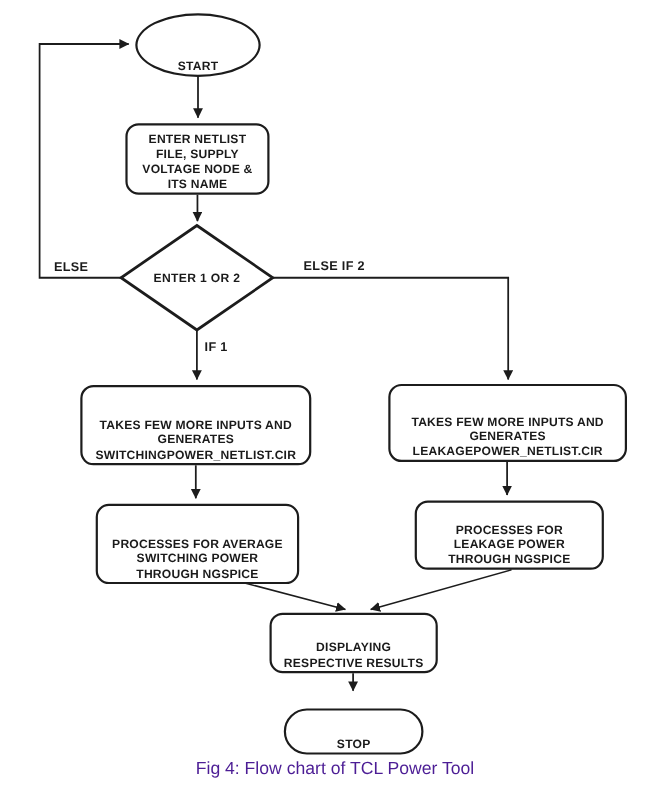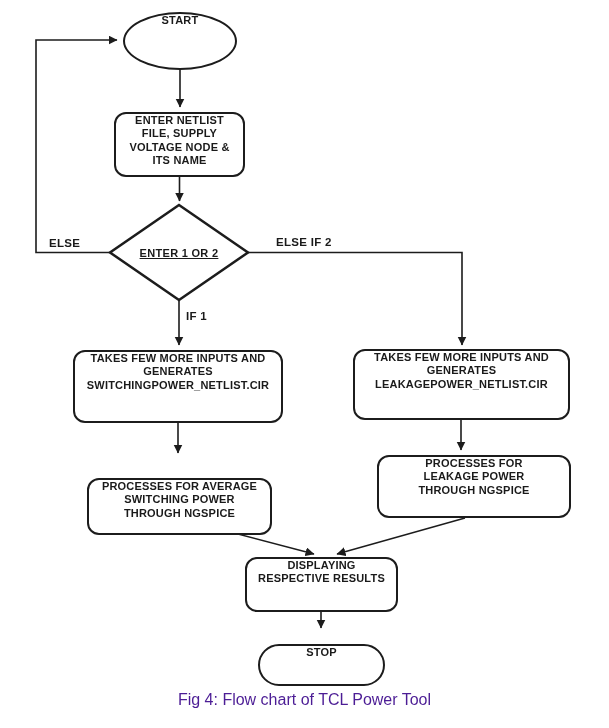--- a/index.html
+++ b/index.html
@@ -19,21 +19,21 @@
     position: absolute;
     left: 0;
     top: 0;
     width: 609px;
     height: 728px;
   }
   .node {
     position: absolute;
     box-sizing: border-box;
     display: flex;
-    align-items: flex-start;
+    align-items: flex-end;
     justify-content: center;
     text-align: center;
     background: #ffffff;
     border: 2px solid #1c1c1c;
     color: #1a1a1a;
     font-weight: bold;
     font-size: 11px;
     line-height: 1.22;
     letter-spacing: 0.2px;
   }
@@ -49,21 +49,20 @@
     background: transparent;
     border: none;
     display: flex;
     align-items: center;
     justify-content: center;
     text-align: center;
     color: #1a1a1a;
     font-weight: bold;
     font-size: 11px;
     letter-spacing: 0.3px;
-    text-decoration: underline;
   }
   .edge-label {
     position: absolute;
     color: #1a1a1a;
     font-weight: bold;
     font-size: 11.5px;
     letter-spacing: 0.3px;
     white-space: nowrap;
   }
   .caption {
@@ -138,27 +137,27 @@
 GENERATES
 SWITCHINGPOWER_NETLIST.CIR</span>
   </div>
 
   <div class="node rect" style="left:353px; top:349px; width:217px; height:71px;">
     <span class="node-label">TAKES FEW MORE INPUTS AND
 GENERATES
 LEAKAGEPOWER_NETLIST.CIR</span>
   </div>
 
-  <div class="node rect" style="left:87px; top:478px; width:185px; height:57px;">
+  <div class="node rect" style="left:87px; top:458px; width:185px; height:73px;">
     <span class="node-label">PROCESSES FOR AVERAGE
 SWITCHING POWER
 THROUGH NGSPICE</span>
   </div>
 
-  <div class="node rect" style="left:377px; top:455px; width:194px; height:63px;">
+  <div class="node rect" style="left:377px; top:455px; width:172px; height:63px;">
     <span class="node-label">PROCESSES FOR
 LEAKAGE POWER
 THROUGH NGSPICE</span>
   </div>
 
   <div class="node rect" style="left:245px; top:557px; width:153px; height:55px;">
     <span class="node-label">DISPLAYING
 RESPECTIVE RESULTS</span>
   </div>
 

